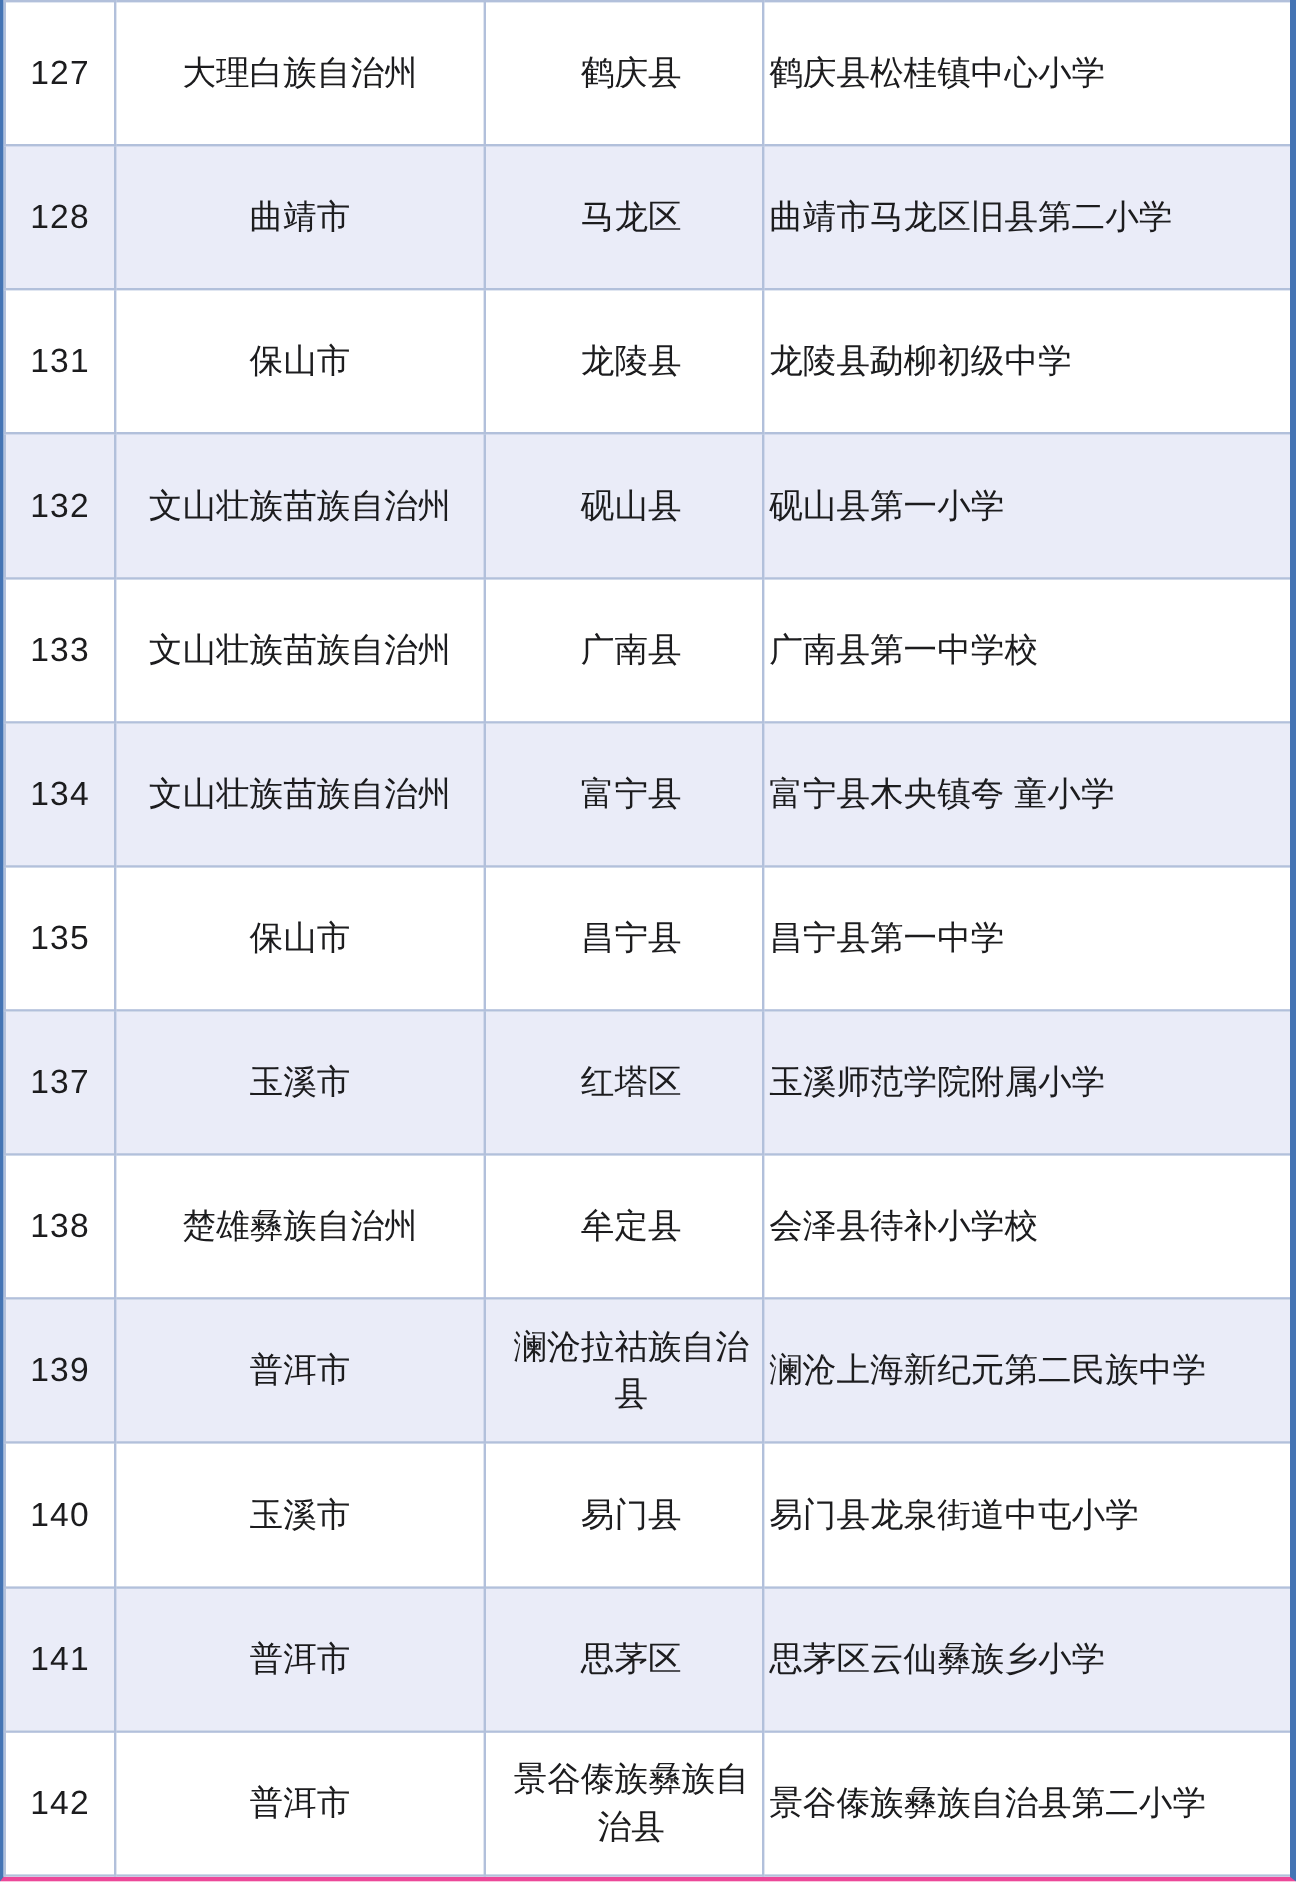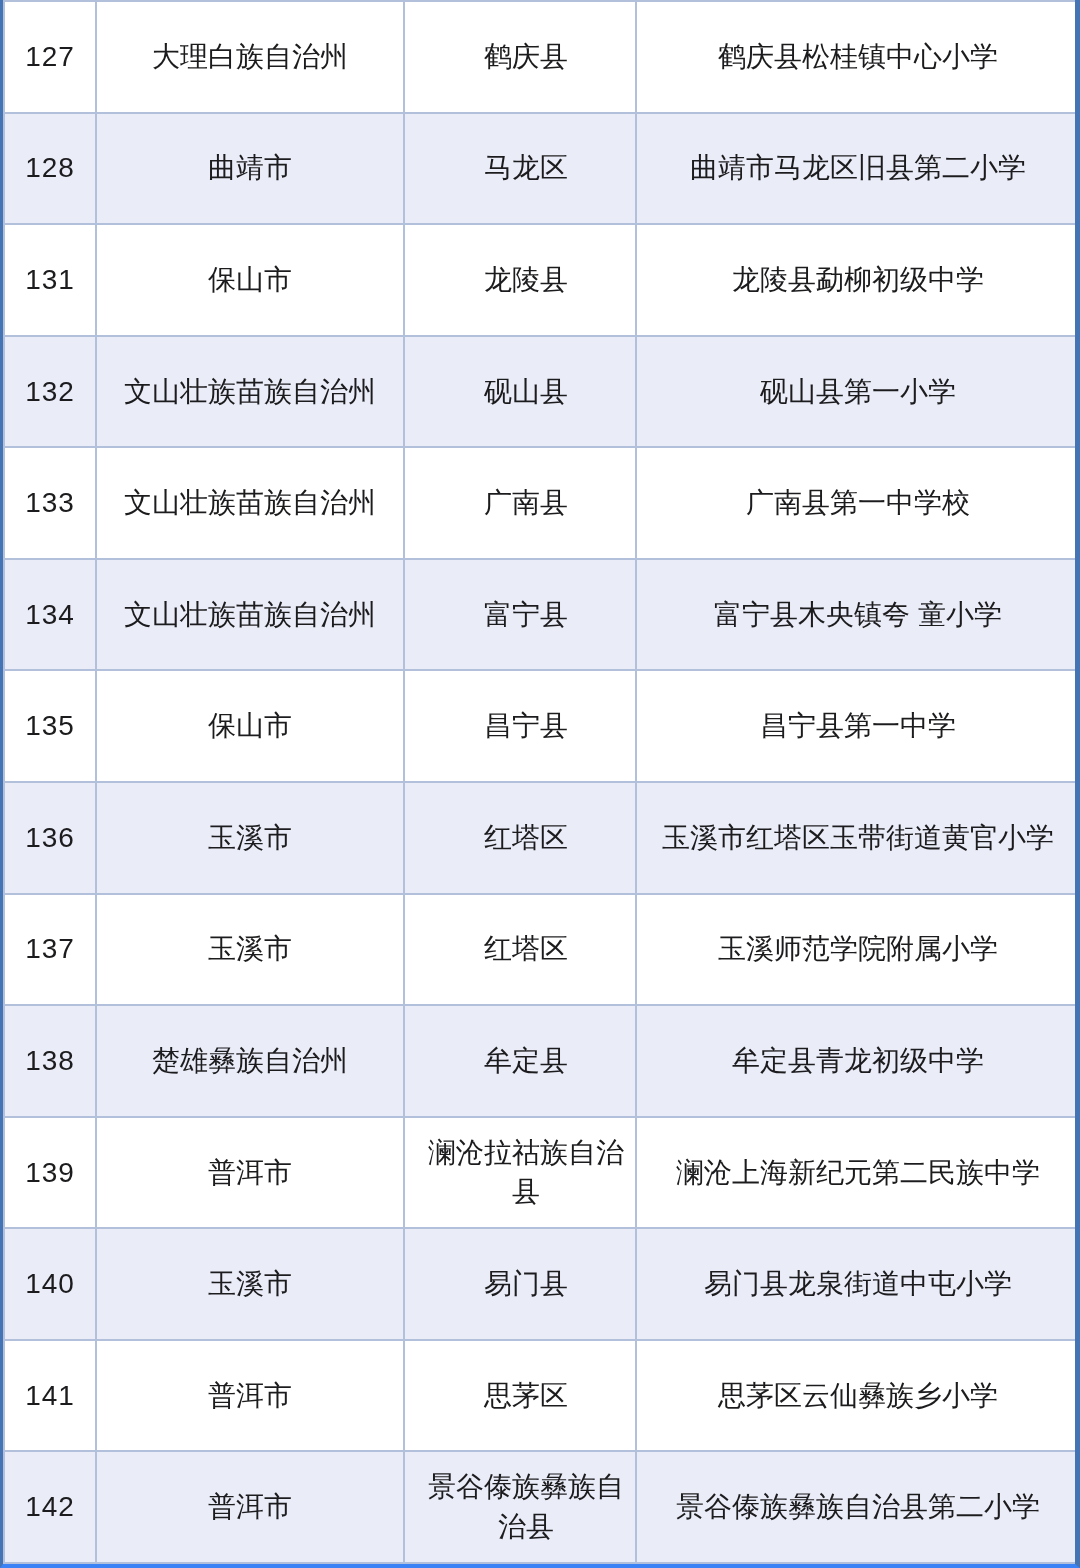--- a/index.html
+++ b/index.html
@@ -7,21 +7,21 @@
     padding: 0;
     background: #ffffff;
     font-family: "Liberation Sans", "DejaVu Sans", sans-serif;
   }
   .page {
     width: 1080px;
     height: 1568px;
     box-sizing: border-box;
     border-left: 3px solid #4474b4;
     border-right: 5px solid #4474b4;
-    border-bottom: 4px solid #3b82f6;
+    border-bottom: 4px solid #ec4899;
     background: #ffffff;
     overflow: hidden;
   }
   table.school-table {
     width: 100%;
     height: 100%;
     border-collapse: collapse;
     table-layout: fixed;
   }
   col.col-no        { width: 92px;  }
@@ -39,21 +39,21 @@
     line-height: 1.42;
     color: #1c1c1e;
     text-align: center;
     vertical-align: middle;
     padding: 0;
     overflow: hidden;
   }
   td.cell-no { letter-spacing: 1px; }
   td.cell-county { word-break: break-all; padding-left: 12px; }
   td.cell-school {
-    text-align: center;
+    text-align: left;
     padding-left: 4px;
     word-break: break-all;
   }
 </style>
 </head>
 <body>
 
 <div class="page">
   <table class="school-table">
     <colgroup>
@@ -99,36 +99,30 @@
     <td class="cell cell-county">富宁县</td>
     <td class="cell cell-school">富宁县木央镇夸 童小学</td>
   </tr>
         <tr class="table-row">
     <td class="cell cell-no">135</td>
     <td class="cell cell-prefecture">保山市</td>
     <td class="cell cell-county">昌宁县</td>
     <td class="cell cell-school">昌宁县第一中学</td>
   </tr>
         <tr class="table-row">
-    <td class="cell cell-no">136</td>
-    <td class="cell cell-prefecture">玉溪市</td>
-    <td class="cell cell-county">红塔区</td>
-    <td class="cell cell-school">玉溪市红塔区玉带街道黄官小学</td>
-  </tr>
-        <tr class="table-row">
     <td class="cell cell-no">137</td>
     <td class="cell cell-prefecture">玉溪市</td>
     <td class="cell cell-county">红塔区</td>
     <td class="cell cell-school">玉溪师范学院附属小学</td>
   </tr>
         <tr class="table-row">
     <td class="cell cell-no">138</td>
     <td class="cell cell-prefecture">楚雄彝族自治州</td>
     <td class="cell cell-county">牟定县</td>
-    <td class="cell cell-school">牟定县青龙初级中学</td>
+    <td class="cell cell-school">会泽县待补小学校</td>
   </tr>
         <tr class="table-row">
     <td class="cell cell-no">139</td>
     <td class="cell cell-prefecture">普洱市</td>
     <td class="cell cell-county">澜沧拉祜族自治县</td>
     <td class="cell cell-school">澜沧上海新纪元第二民族中学</td>
   </tr>
         <tr class="table-row">
     <td class="cell cell-no">140</td>
     <td class="cell cell-prefecture">玉溪市</td>

